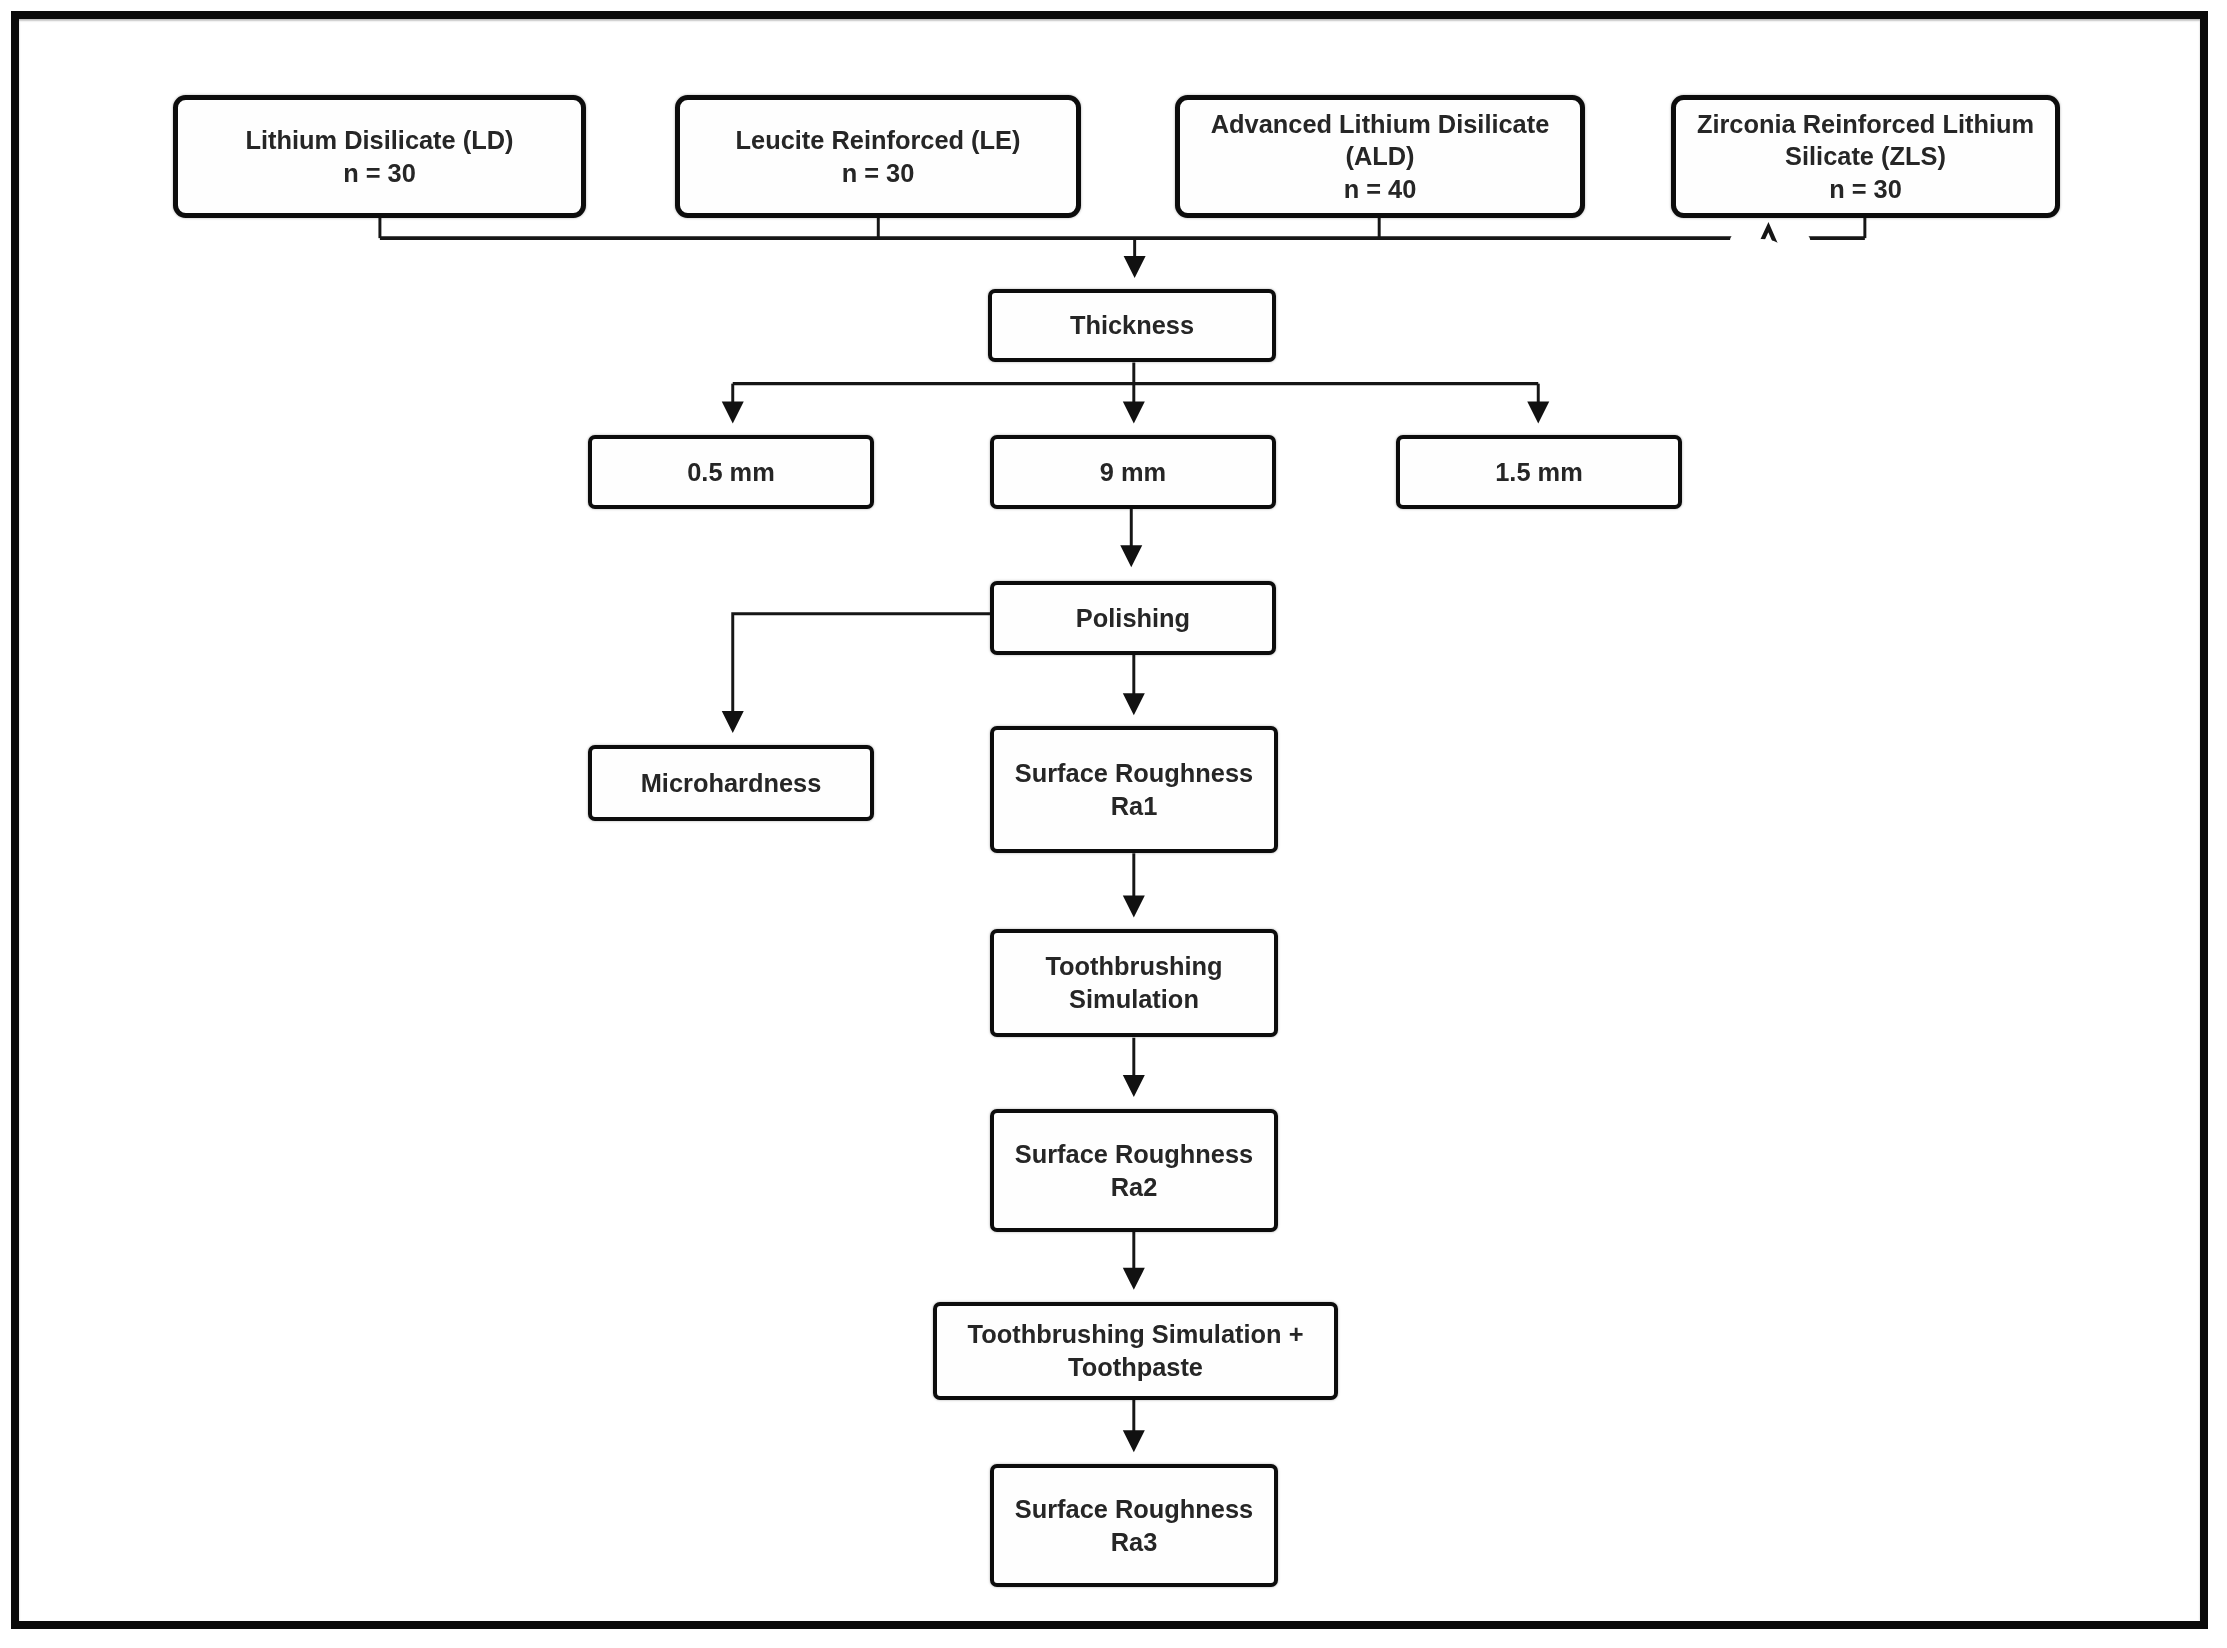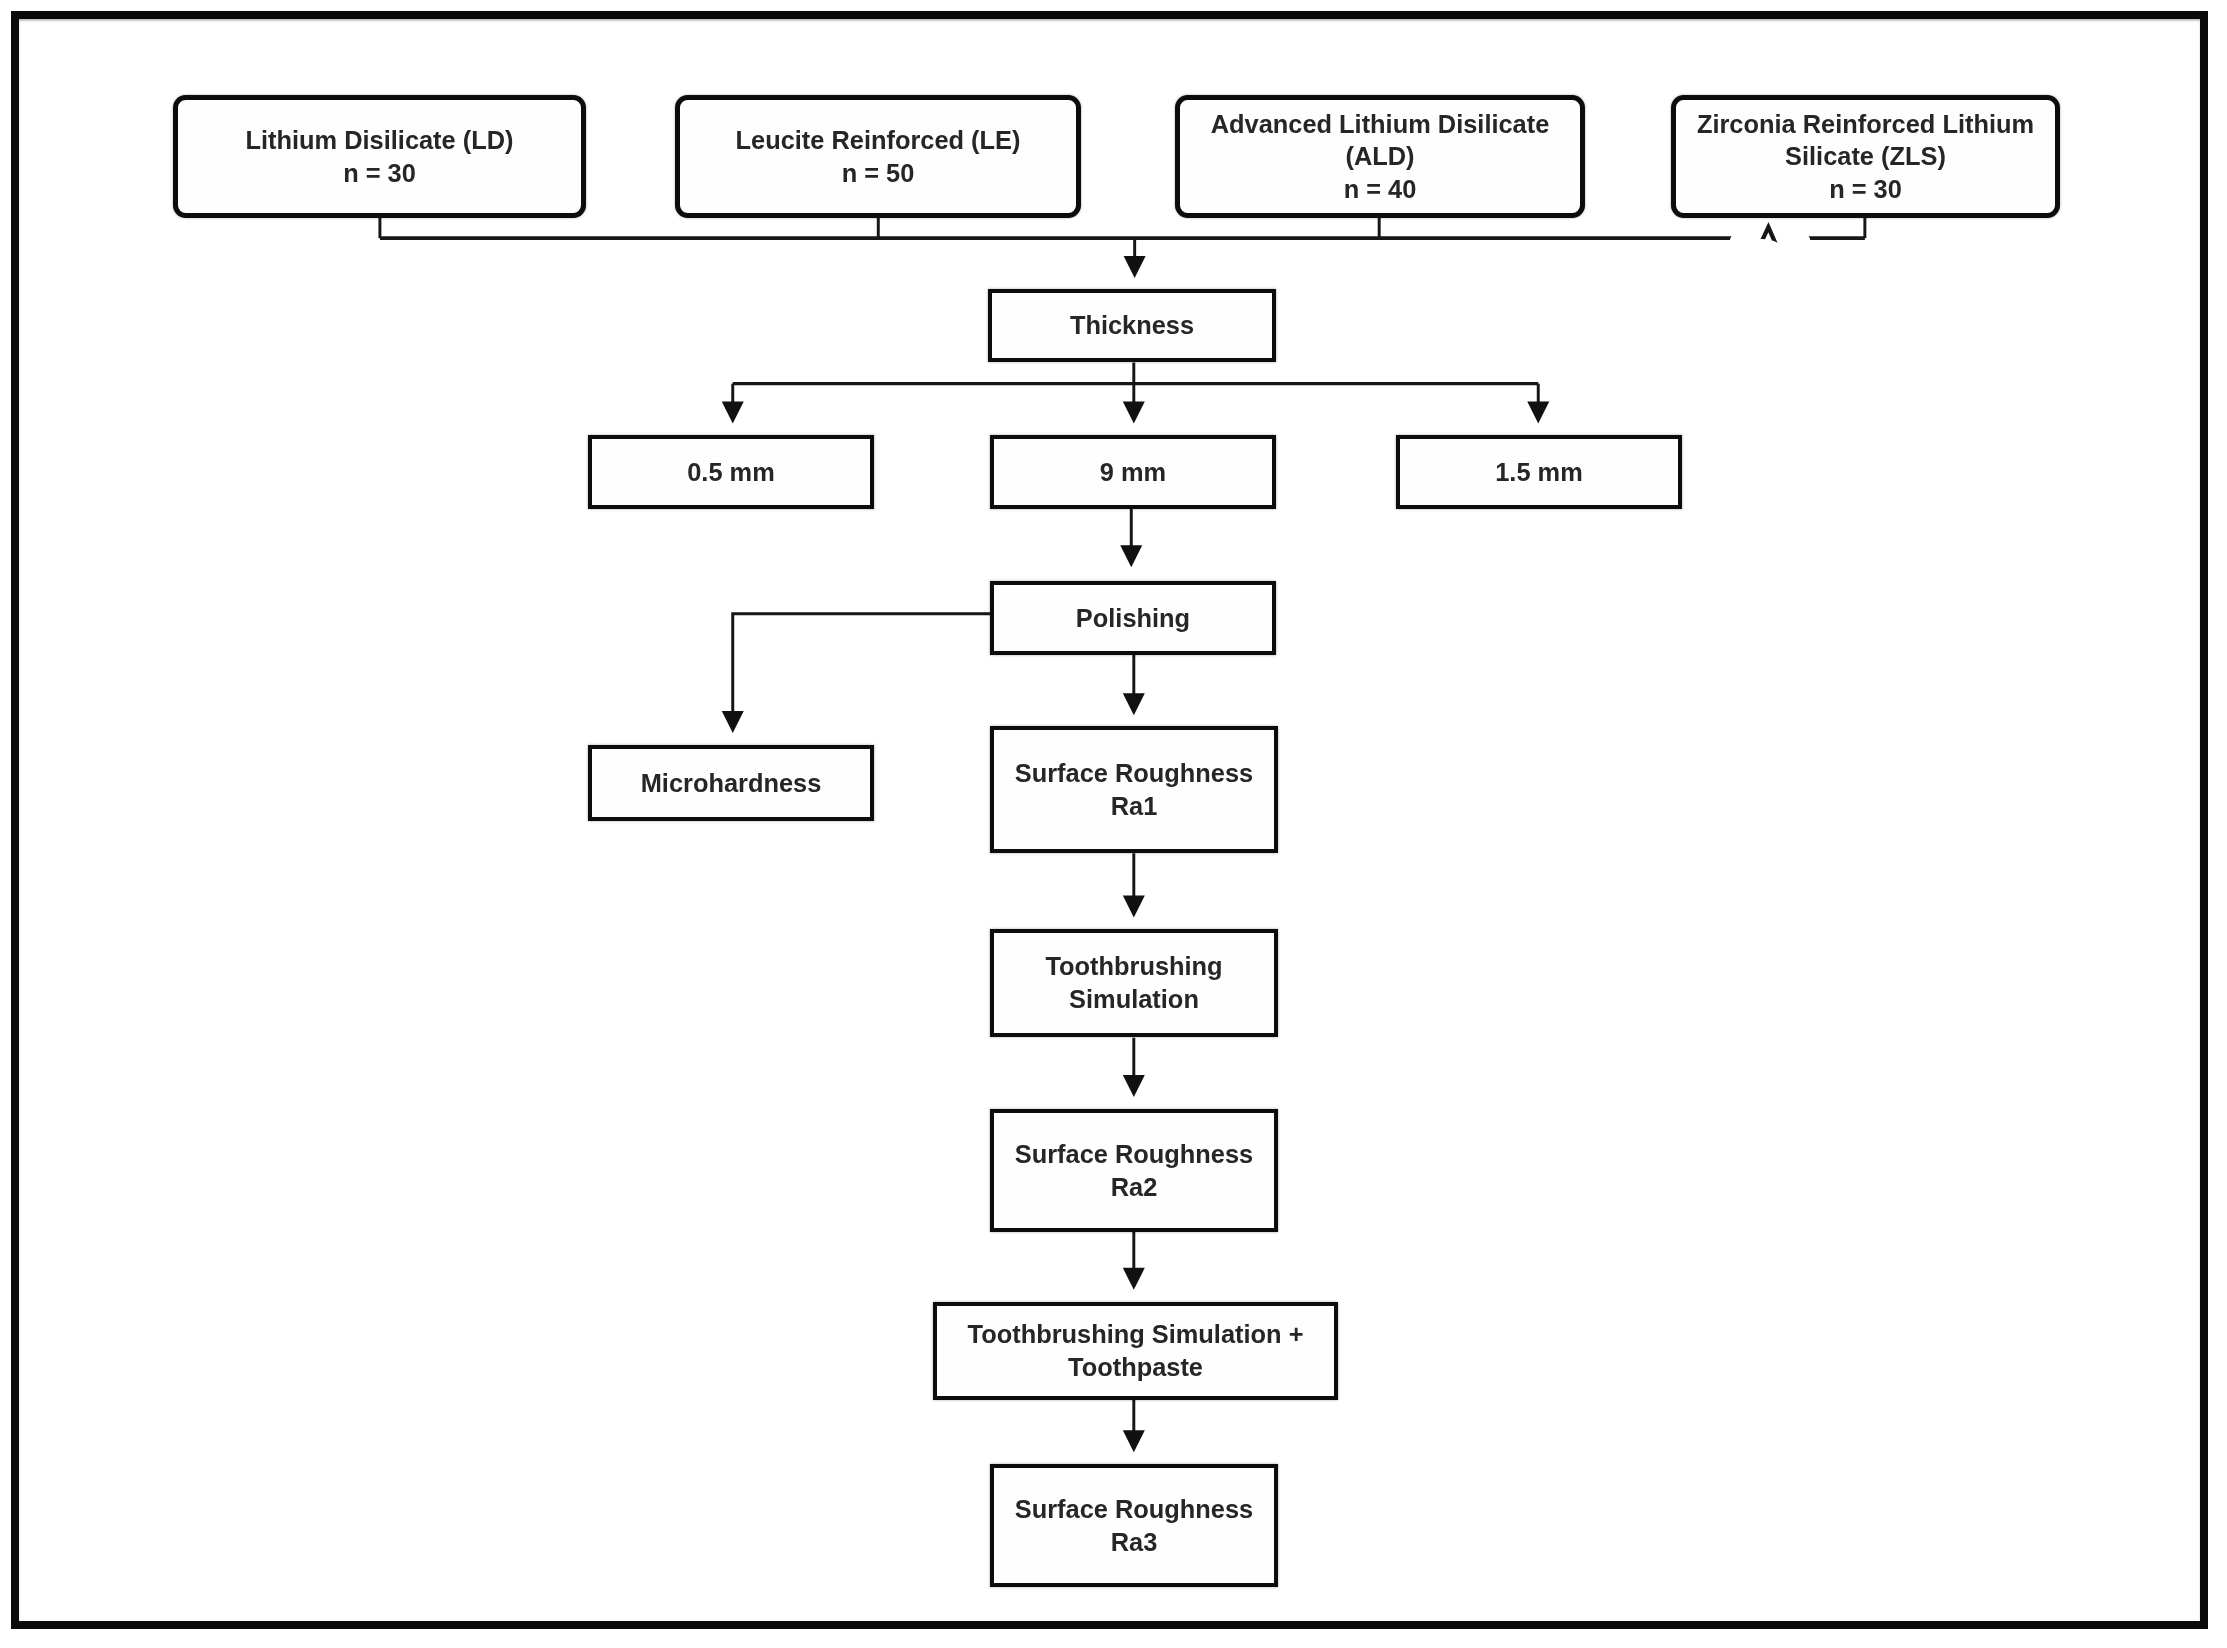--- a/index.html
+++ b/index.html
@@ -19,21 +19,21 @@
     box-shadow:inset 0 1.7px 1.7px rgba(120,120,120,.5);
   }
   svg.connectors{position:absolute;left:0;top:0;}
   .node{
     position:absolute;
     box-sizing:border-box;
     display:flex;align-items:center;justify-content:center;
     text-align:center;
     background:#fefefe;
     border:4.2px solid #0c0c0c;
-    border-radius:0;
+    border-radius:7px;
     color:#262626;
     font-size:25.4px;line-height:1.28;
     box-shadow:0 0 2.5px rgba(0,0,0,.35);
   }
   .node.top{border-width:5.1px;border-radius:12.7px;}
   .node span{white-space:pre-line;}
 </style>
 </head>
 <body>
 
@@ -87,21 +87,21 @@
       <ellipse cx="2082" cy="296" rx="26" ry="14" fill="#ffffff"></ellipse>
     </g>
   </svg>
 
   <div class="node top" style="left:173px;top:95px;width:413px;height:123px">
     <span>Lithium Disilicate (LD)
 n = 30</span>
   </div>
   <div class="node top" style="left:675px;top:95px;width:406px;height:123px">
     <span>Leucite Reinforced (LE)
-n = 50</span>
+n = 30</span>
   </div>
   <div class="node top" style="left:1175px;top:95px;width:410px;height:123px">
     <span>Advanced Lithium Disilicate
 (ALD)
 n = 40</span>
   </div>
   <div class="node top" style="left:1671px;top:95px;width:389px;height:123px">
     <span>Zirconia Reinforced Lithium
 Silicate (ZLS)
 n = 30</span>

